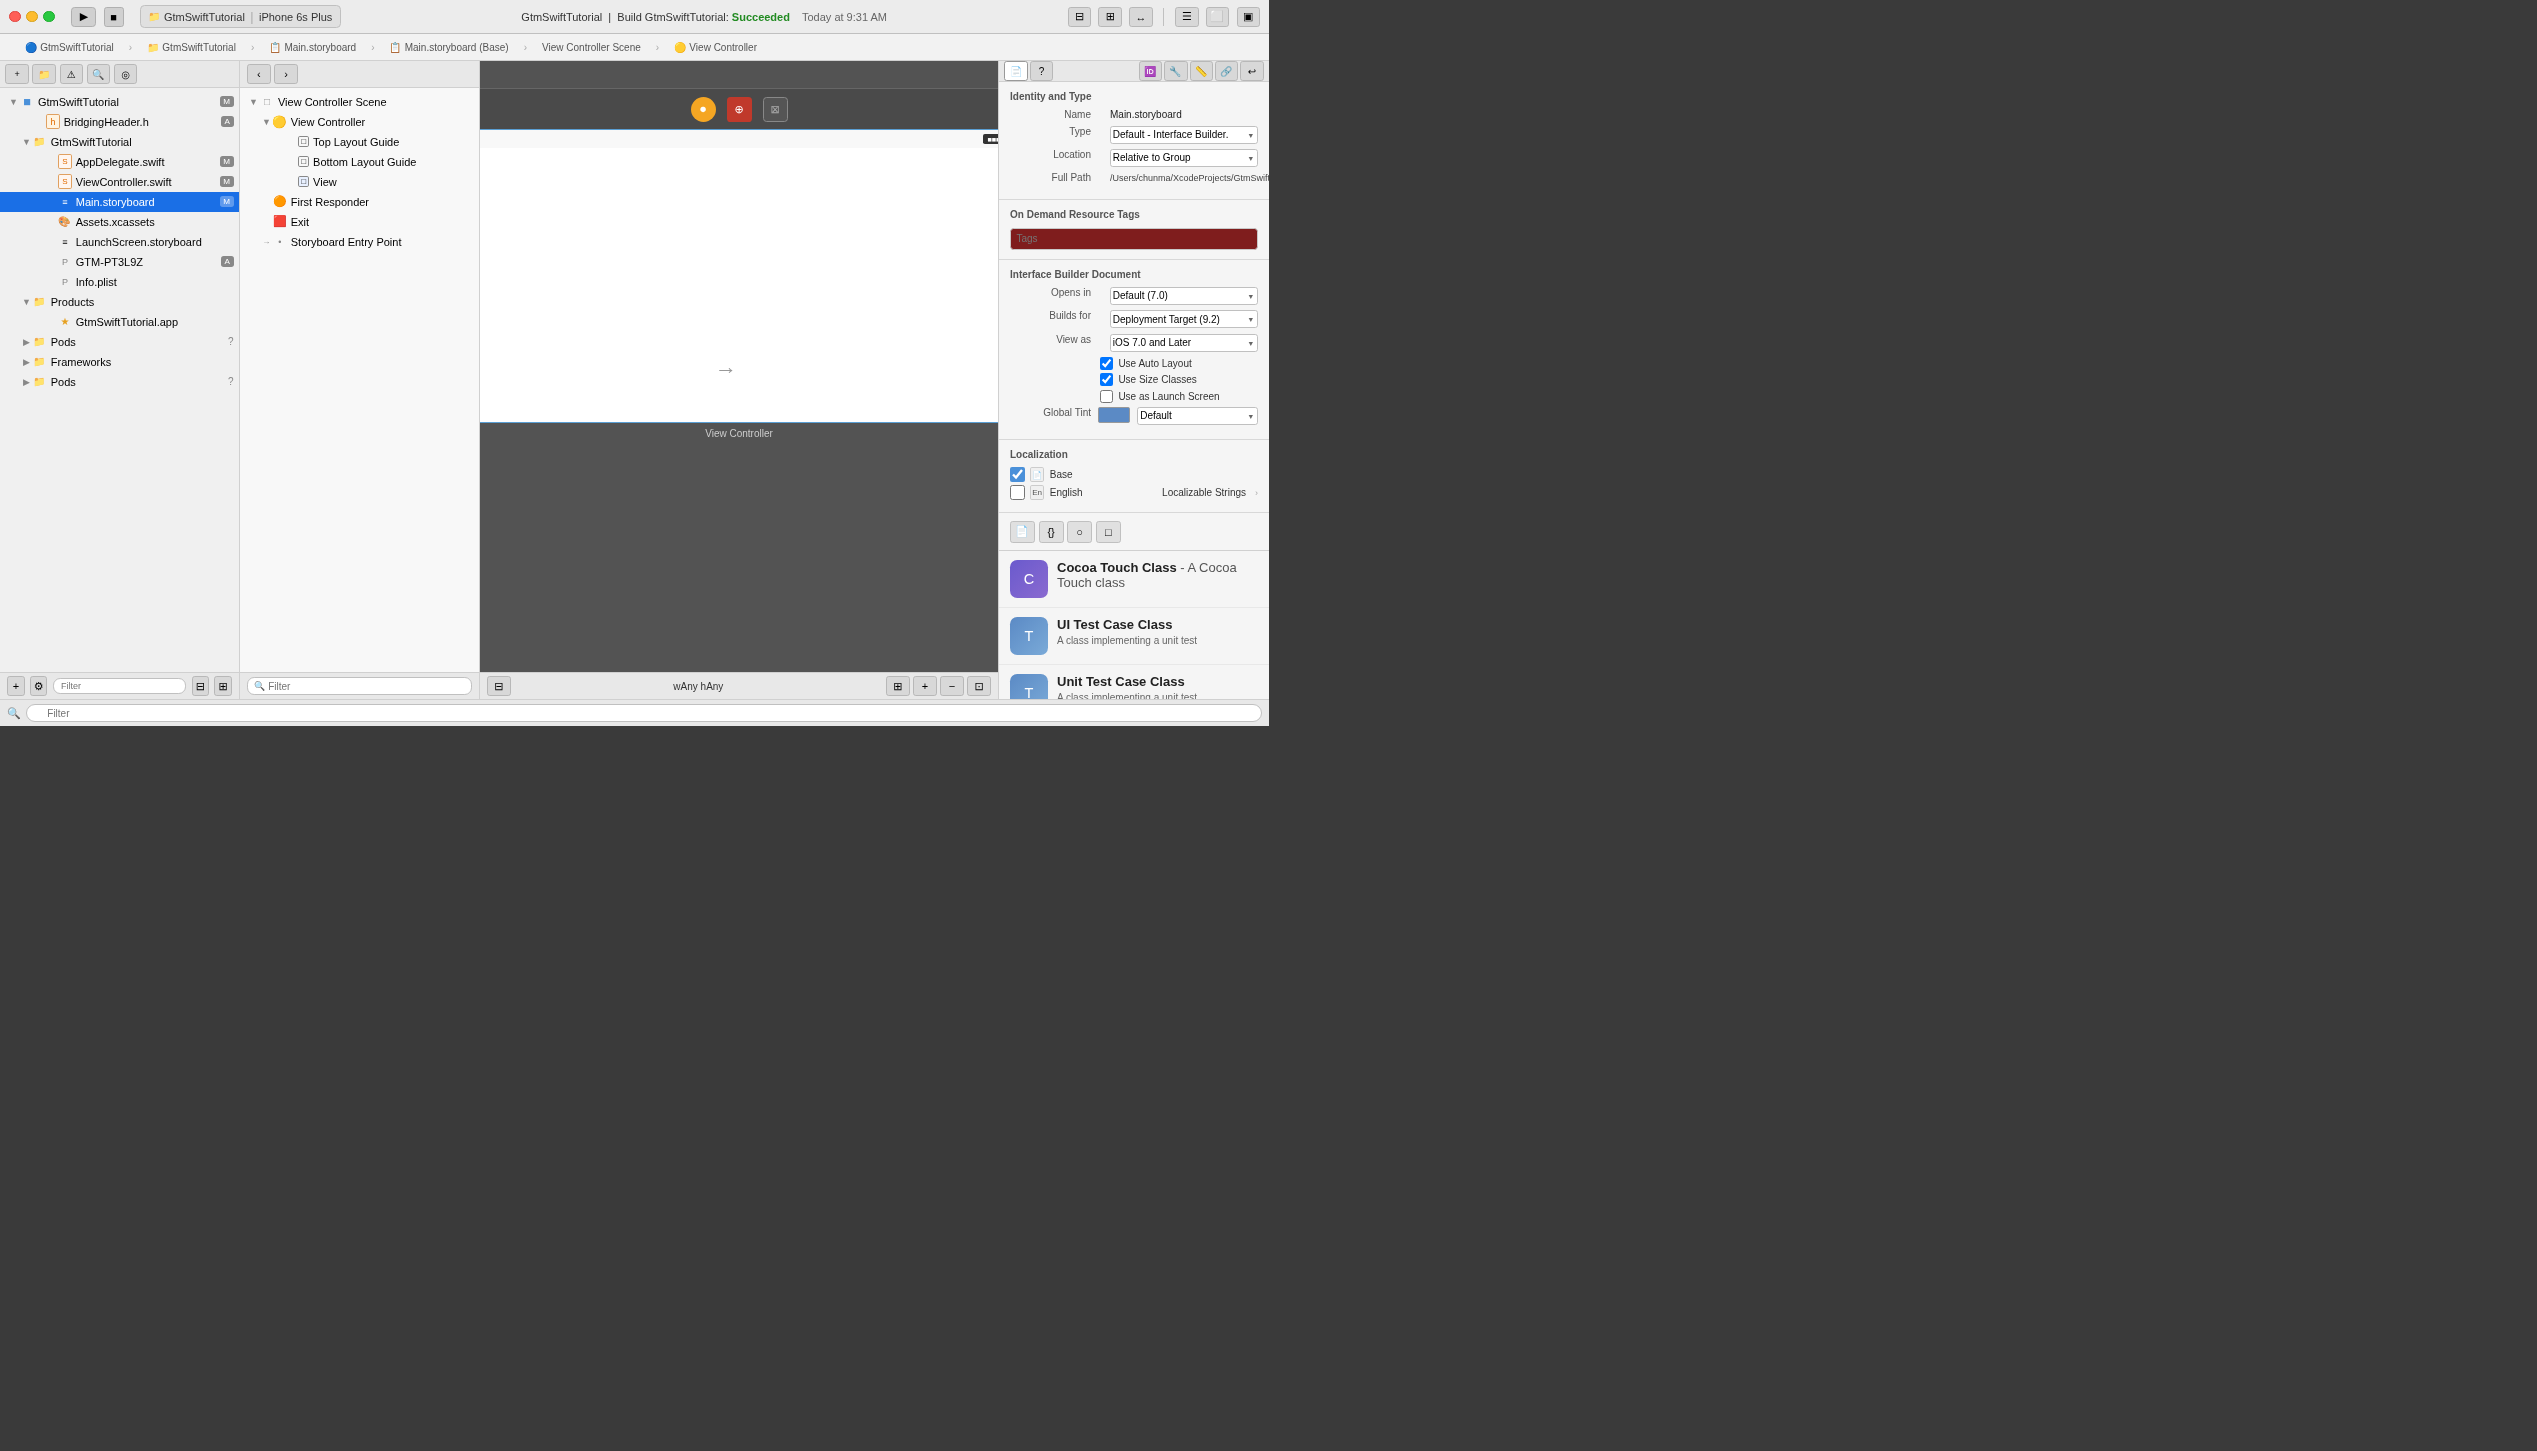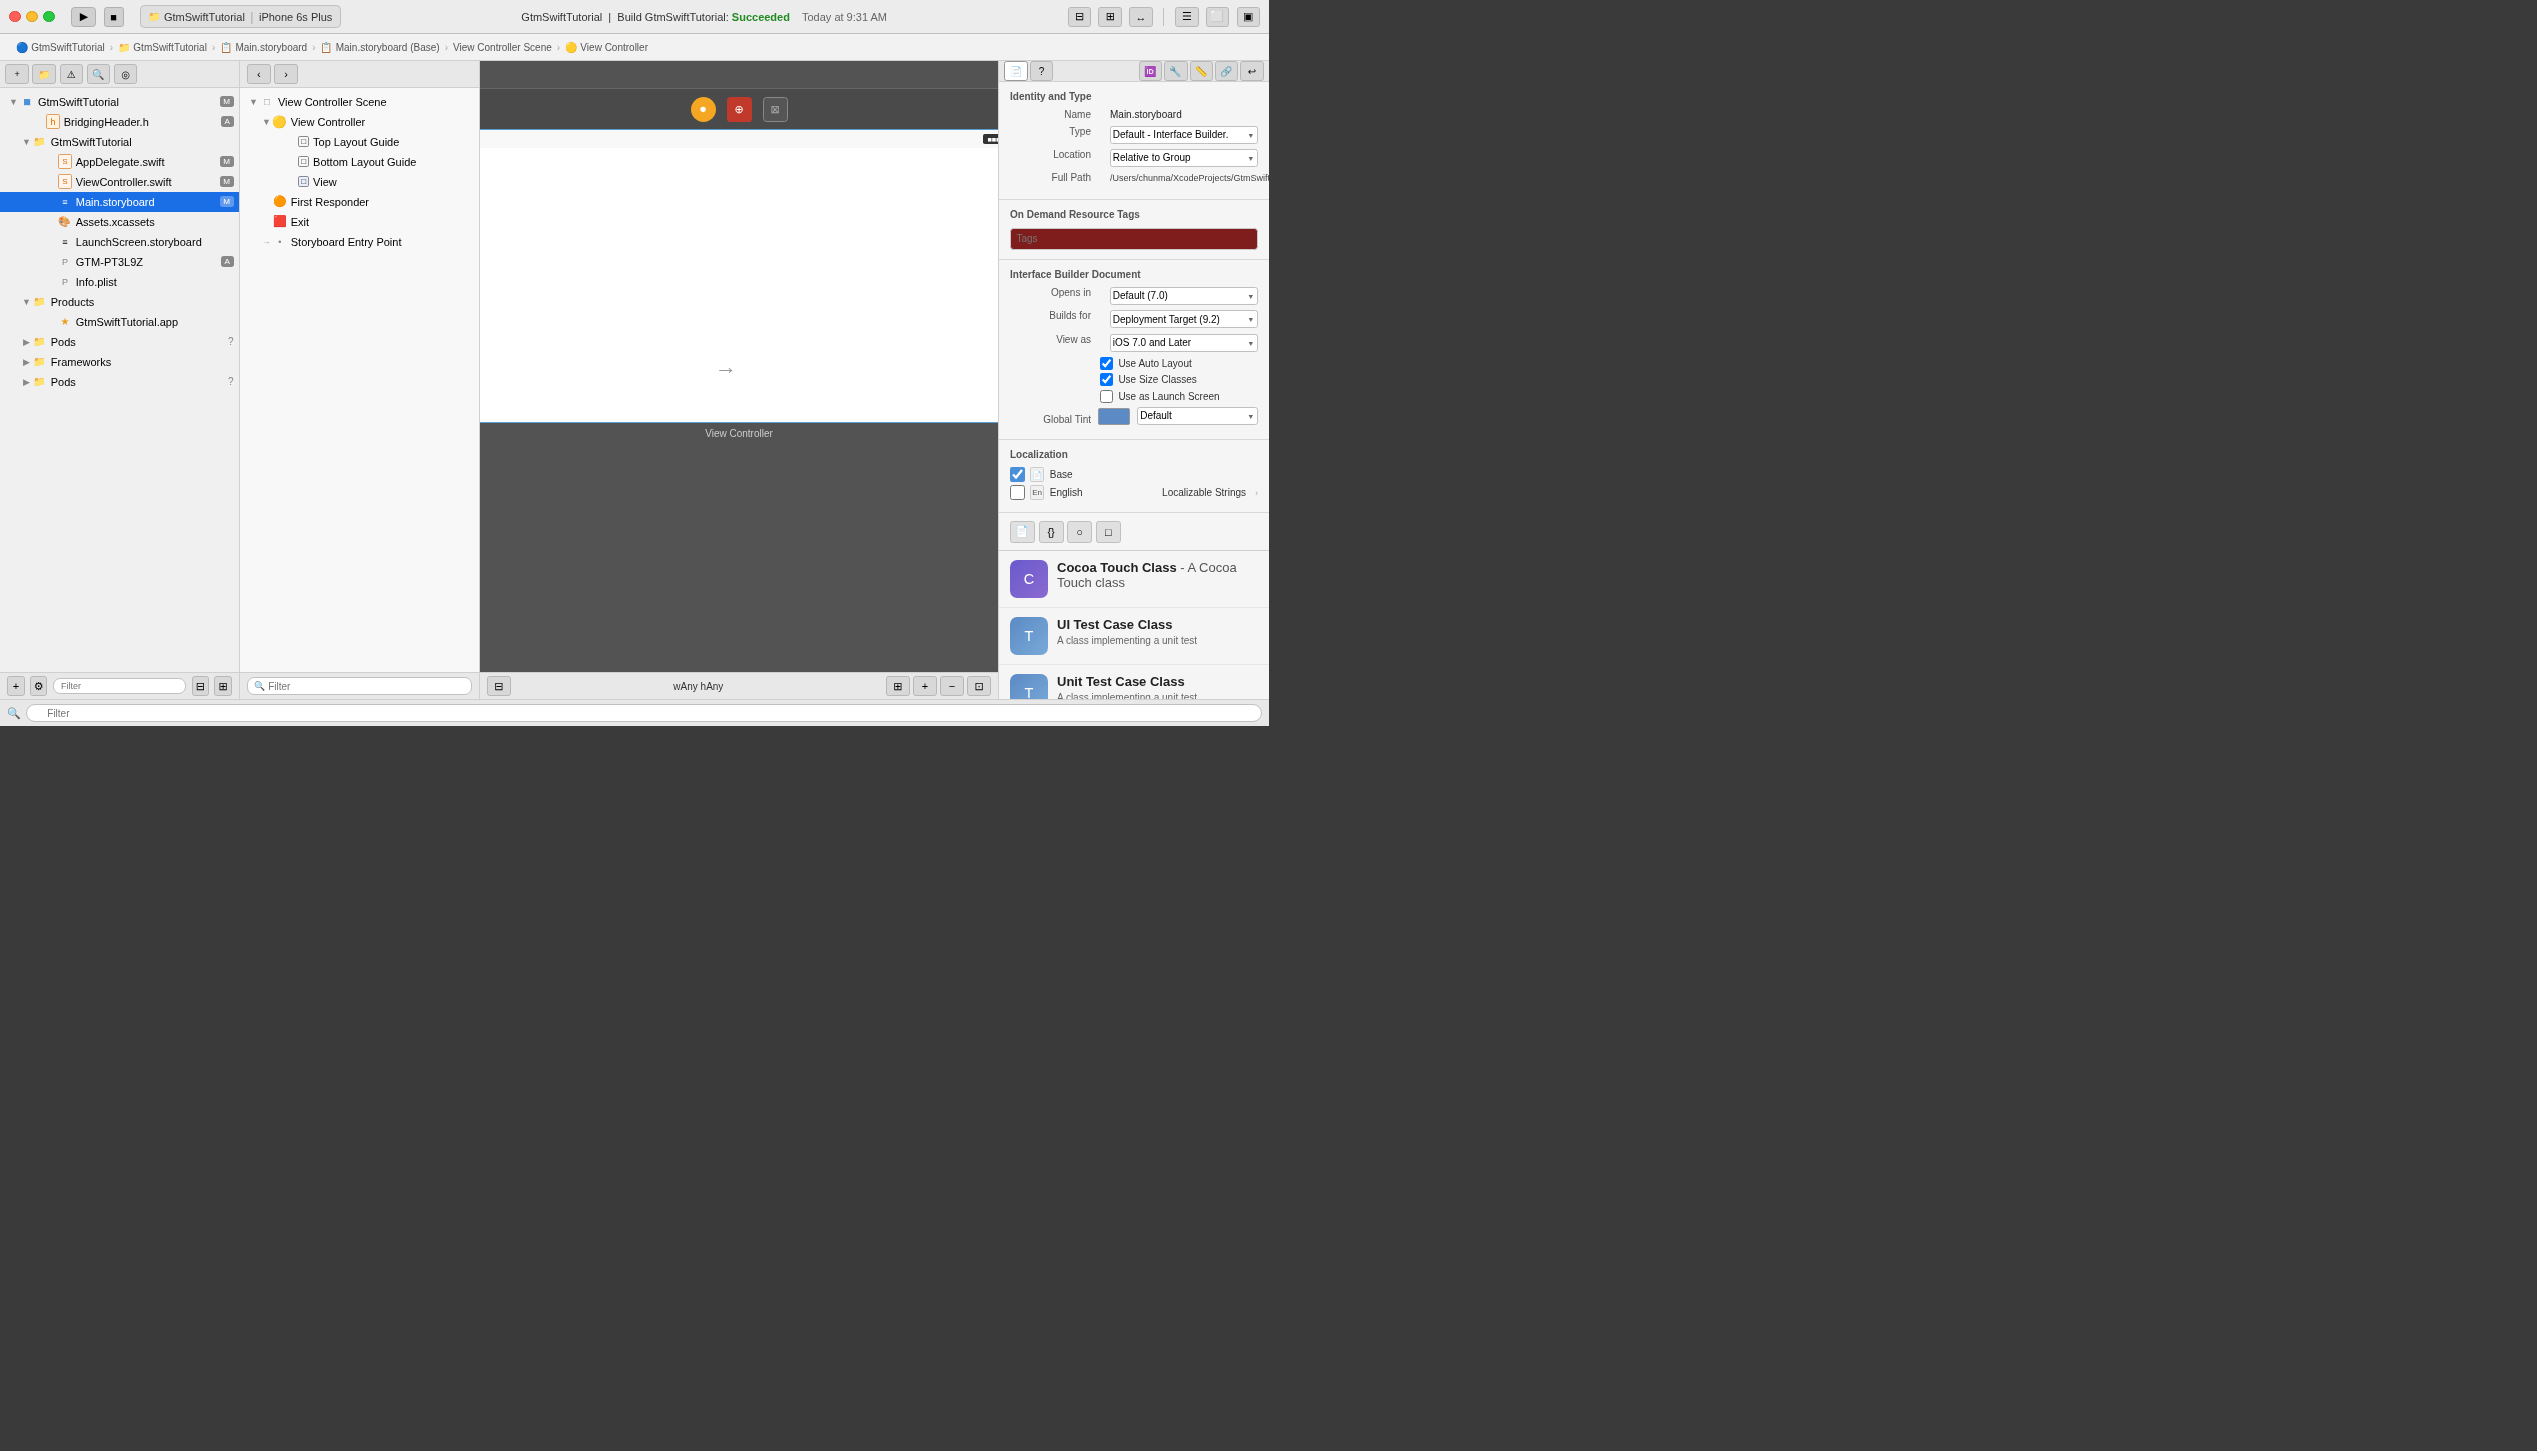--- a/index.html
+++ b/index.html
@@ -13,21 +13,21 @@
     .tl-yellow { background: #febc2e; border: 0.9px solid #d4a017; }
     .tl-green { background: #28c840; border: 0.9px solid #1aab29; }
     .play-btn { width: 25px; height: 20px; background: #d0d0d0; border: 0.9px solid #b0b0b0; border-radius: 3.6px; display: flex; align-items: center; justify-content: center; cursor: pointer; margin-left: 9px; }
     .stop-btn { width: 20px; height: 20px; background: #d0d0d0; border: 0.9px solid #b0b0b0; border-radius: 2.7px; display: flex; align-items: center; justify-content: center; cursor: pointer; }
     .titlebar-project { display: flex; align-items: center; gap: 3.6px; margin-left: 9px; background: #e0e0e0; border: 0.9px solid #c0c0c0; border-radius: 4.5px; padding: 1.8px 7.2px; height: 23.5px; }
     .titlebar-center { flex: 1; display: flex; align-items: center; justify-content: center; gap: 7.2px; }
     .titlebar-right { display: flex; align-items: center; gap: 7.2px; }
     .tb-icon-btn { width: 23.5px; height: 20px; background: #d8d8d8; border: 0.9px solid #b8b8b8; border-radius: 2.7px; display: flex; align-items: center; justify-content: center; cursor: pointer; font-size: 11px; }
 
     
-    .breadcrumb-bar { height: 27px; background: #f2f2f2; border-bottom: 0.9px solid #d0d0d0; display: flex; align-items: center; padding: 0 16px; font-size: 10px; color: #555; gap: 5px; }
+    .breadcrumb-bar { height: 27px; background: #f2f2f2; border-bottom: 0.9px solid #d0d0d0; display: flex; align-items: center; padding: 0 25px; font-size: 10px; color: #555; gap: 15px; }
     .breadcrumb-bar span { cursor: pointer; }
     .breadcrumb-sep { color: #aaa; }
 
     
     .main-layout { display: flex; height: calc(726px - 34px - 27px - 27px); }
 
     
     .sidebar { width: 240px; background: #f0f0f0; border-right: 0.9px solid #d0d0d0; display: flex; flex-direction: column; overflow: hidden; }
     .sidebar-toolbar { height: 27px; background: #e8e8e8; border-bottom: 0.9px solid #d0d0d0; display: flex; align-items: center; padding: 0 5.4px; gap: 3.6px; }
     .sidebar-tree { flex: 1; overflow-y: auto; padding: 3.6px 0; font-size: 11px; }
@@ -68,21 +68,21 @@
     .inspector-section-title { font-size: 10px; font-weight: 600; color: #555; margin-bottom: 7.2px; text-transform: none; }
     .inspector-row { display: flex; margin-bottom: 5.4px; gap: 19px; }
     .inspector-label { font-size: 10px; color: #555; width: 81px; text-align: right; flex-shrink: 0; }
     .inspector-value { font-size: 10px; color: #222; flex: 1; }
     .inspector-select { flex: 1; border: 0.9px solid #c0c0c0; border-radius: 2.7px; padding: 1.8px 1.8px; font-size: 10px; background: white; height: 18px; }
     .inspector-path { font-size: 9px; color: #444; line-height: 1.4; }
     .tags-field { width: 100%; border: 0.9px solid #c8c8c8; border-radius: 3.6px; padding: 3.6px 5.4px; font-size: 10px; color: #999; background: #7f1d1d; height: 22px; }
     .checkbox-row { display: flex; align-items: center; gap: 5.4px; margin-bottom: 3.6px; padding-left: 90px; }
     .checkbox-row input { margin: 0; }
     .checkbox-row label { font-size: 10px; color: #333; }
-    .tint-row { display: flex; align-items: flex-end; gap: 7.2px; }
+    .tint-row { display: flex; align-items: flex-start; gap: 7.2px; }
     .tint-swatch { width: 32px; height: 16.3px; background: #5b8ac5; border: 0.9px solid #999; border-radius: 1.8px; }
     .localization-row { display: flex; align-items: center; gap: 5.4px; margin-bottom: 3.6px; }
     .loc-checkbox { width: 14.5px; height: 14.5px; }
     .loc-icon { width: 14.5px; height: 14.5px; background: #f0f0f0; border: 0.9px solid #ccc; border-radius: 1.8px; font-size: 8.1px; display: flex; align-items: center; justify-content: center; color: #555; }
     .loc-label { font-size: 10px; color: #333; }
     .loc-value { font-size: 10px; color: #333; margin-left: auto; }
     .inspector-icon-bar { display: flex; gap: 3.6px; padding: 7.2px 11px; border-bottom: 0.9px solid #d0d0d0; }
     .inspector-icon-tab { width: 25px; height: 22px; background: #e0e0e0; border: 0.9px solid #c0c0c0; border-radius: 2.7px; display: flex; align-items: center; justify-content: center; font-size: 11px; cursor: pointer; }
     .template-item { display: flex; align-items: flex-start; padding: 9px 11px; border-bottom: 0.9px solid #e8e8e8; gap: 9px; cursor: pointer; }
     .template-icon { width: 38px; height: 38px; border-radius: 7.2px; display: flex; align-items: center; justify-content: center; font-size: 18px; flex-shrink: 0; }

